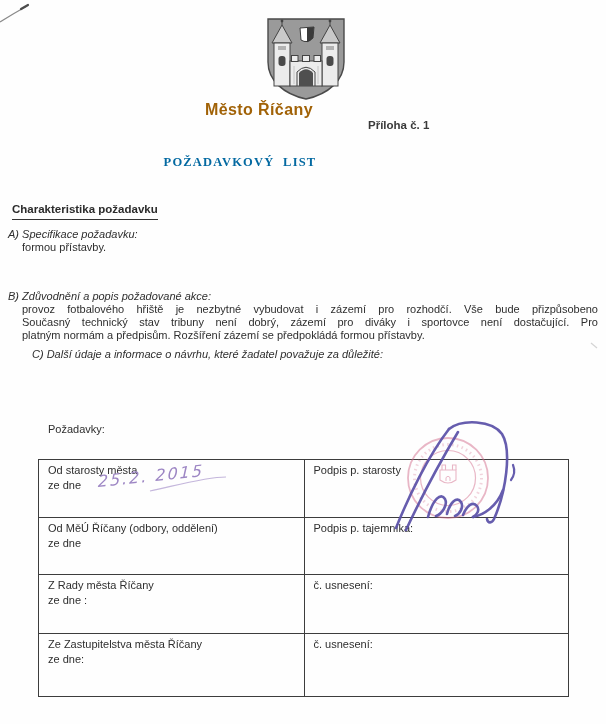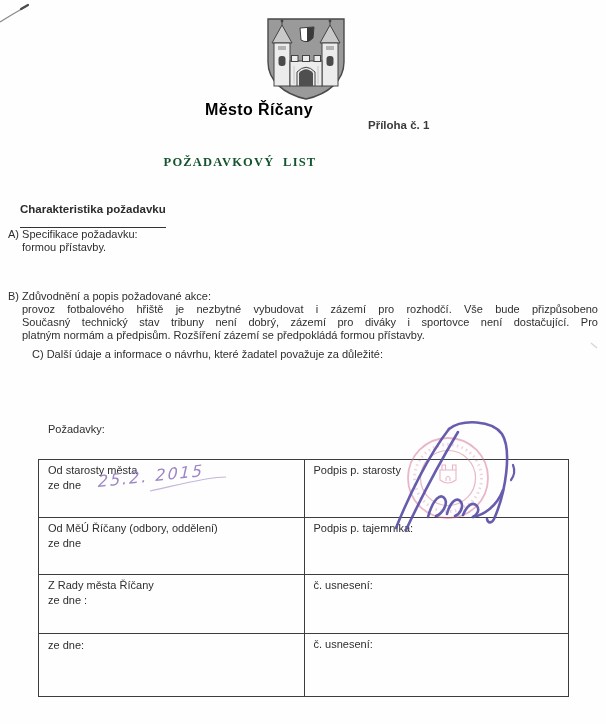--- a/index.html
+++ b/index.html
@@ -3,35 +3,35 @@
 <meta charset="utf-8">
 <style>
   html,body{margin:0;padding:0;background:#ffffff;}
   .page{
     position:relative;width:606px;height:724px;background:#fefefe;
     font-family:"Liberation Sans",sans-serif;color:var(--text,#2e2e2e);
     overflow:hidden;
   }
   
   .arms{position:absolute;left:261px;top:16px;width:90px;height:86px;}
-  .city-title{position:absolute;left:205px;top:101px;font-size:16px;font-weight:bold;letter-spacing:.4px;color:#000000;}
+  .city-title{position:absolute;left:205px;top:101px;font-size:16px;font-weight:bold;letter-spacing:.4px;color:#a16207;}
   .attachment{position:absolute;left:368px;top:119px;font-size:11.5px;font-weight:bold;color:#3a3a3a;}
   .doc-title{
     position:absolute;left:0;top:155px;width:480px;text-align:center;
     font-family:"Liberation Serif",serif;font-weight:bold;font-size:12.5px;
-    letter-spacing:1.2px;white-space:pre;color:#14532d;
+    letter-spacing:1.2px;white-space:pre;color:#0369a1;
   }
   .section-heading{
-    position:absolute;left:20px;top:203px;font-size:11.5px;font-weight:bold;
-    border-bottom:1.2px solid #333;padding-bottom:12px;color:#2b2b2b;
+    position:absolute;left:12px;top:203px;font-size:11.5px;font-weight:bold;
+    border-bottom:1.2px solid #333;padding-bottom:4px;color:#2b2b2b;
   }
   
   .sec{position:absolute;left:8px;width:590px;font-size:11px;line-height:13px;}
   .sec-a{top:228px;} .sec-b{top:290px;} .sec-c{top:348px;margin-left:24px;}
-  .sec-label{margin:0 0 0 0;}
+  .sec-label{margin:0 0 0 0;font-style:italic;}
   .sec-lines{padding-left:14px;width:576px;}
   .line{min-height:13px;}
   .just{text-align:justify;text-align-last:justify;}
   .gapline{white-space:pre-wrap;}
   .faded{opacity:.55;}
   .req-label{position:absolute;left:48px;top:423px;font-size:11px;}
   
   .sig-table{
     position:absolute;left:38px;top:459px;width:531px;
     display:grid;grid-template-columns:1fr 1fr;grid-template-rows:57px 57px 59px 63px;
@@ -128,20 +128,21 @@
       <div>Podpis p. tajemníka:</div>
     </div>
     <div class="cell">
       <div>Z Rady města Říčany</div>
       <div class="cell-sub">ze dne :</div>
     </div>
     <div class="cell rcol">
       <div>č. usnesení:</div>
     </div>
     <div class="cell">
+      <div>Ze Zastupitelstva města Říčany</div>
       <div class="cell-sub">ze dne:</div>
     </div>
     <div class="cell rcol">
       <div>č. usnesení:</div>
     </div>
   </div>
 
   <div class="hw-date">25.2. 2015</div>
 
   <svg class="overlay" viewBox="0 0 606 724" aria-hidden="true">

